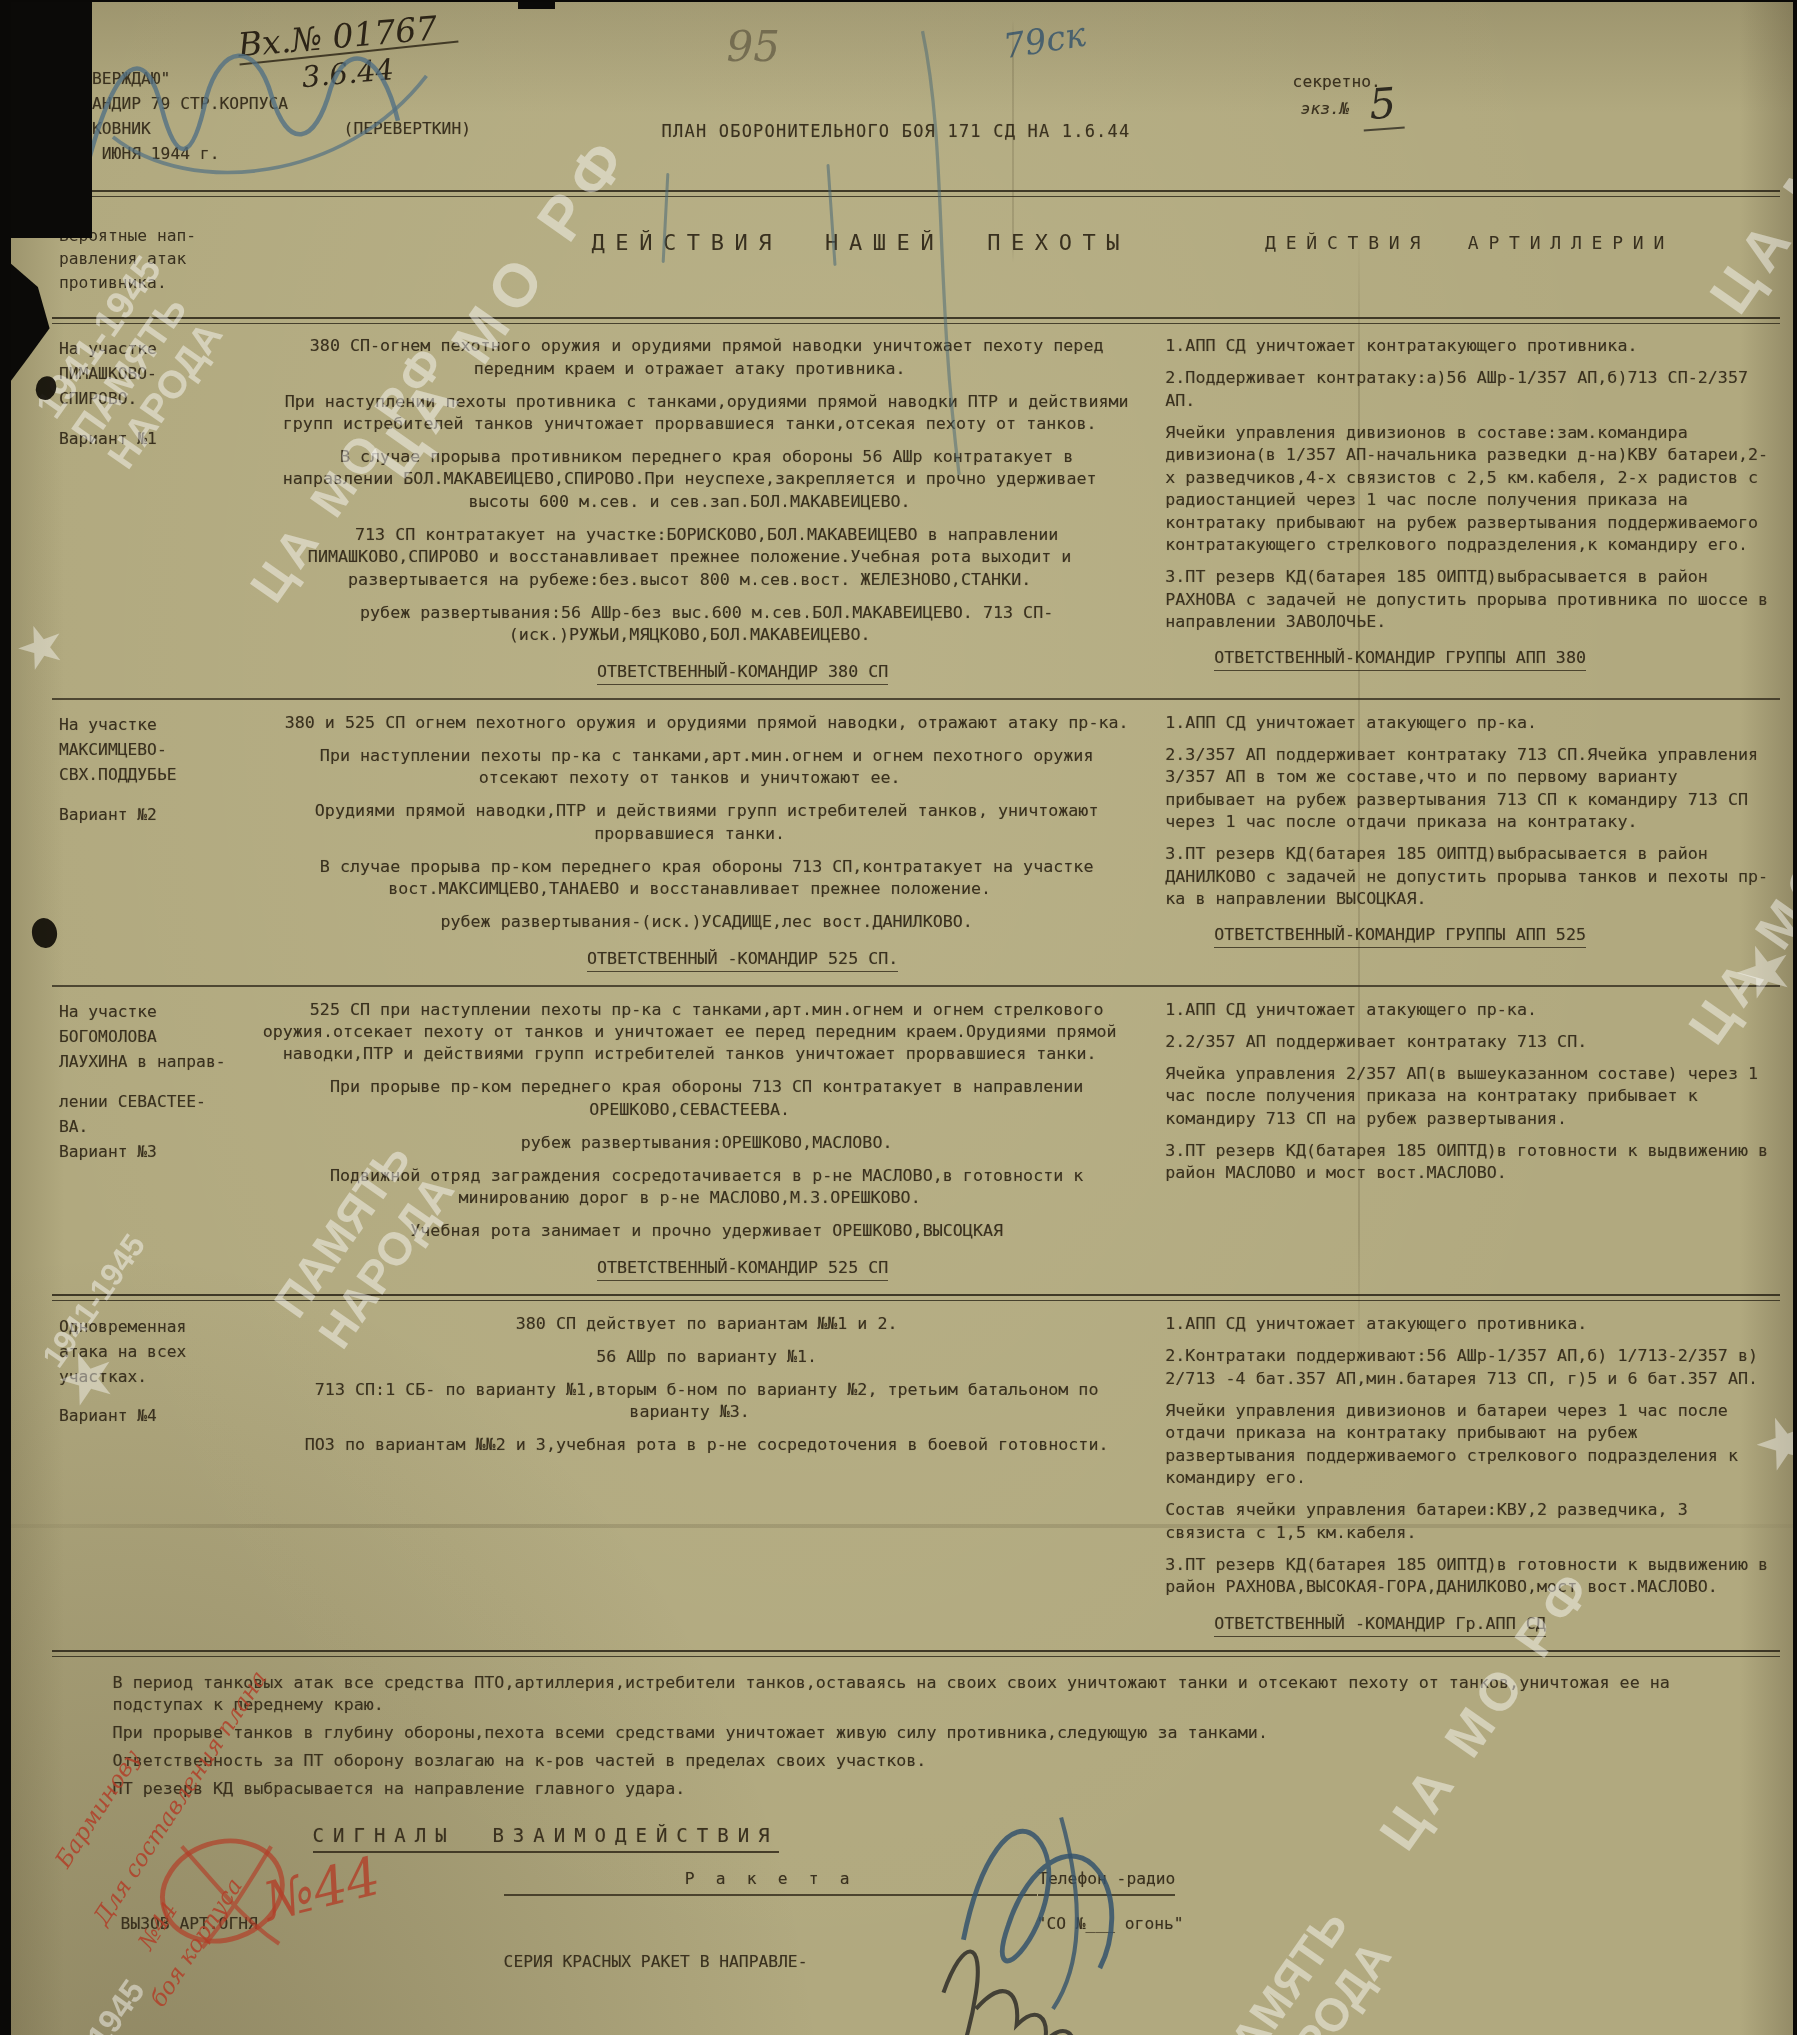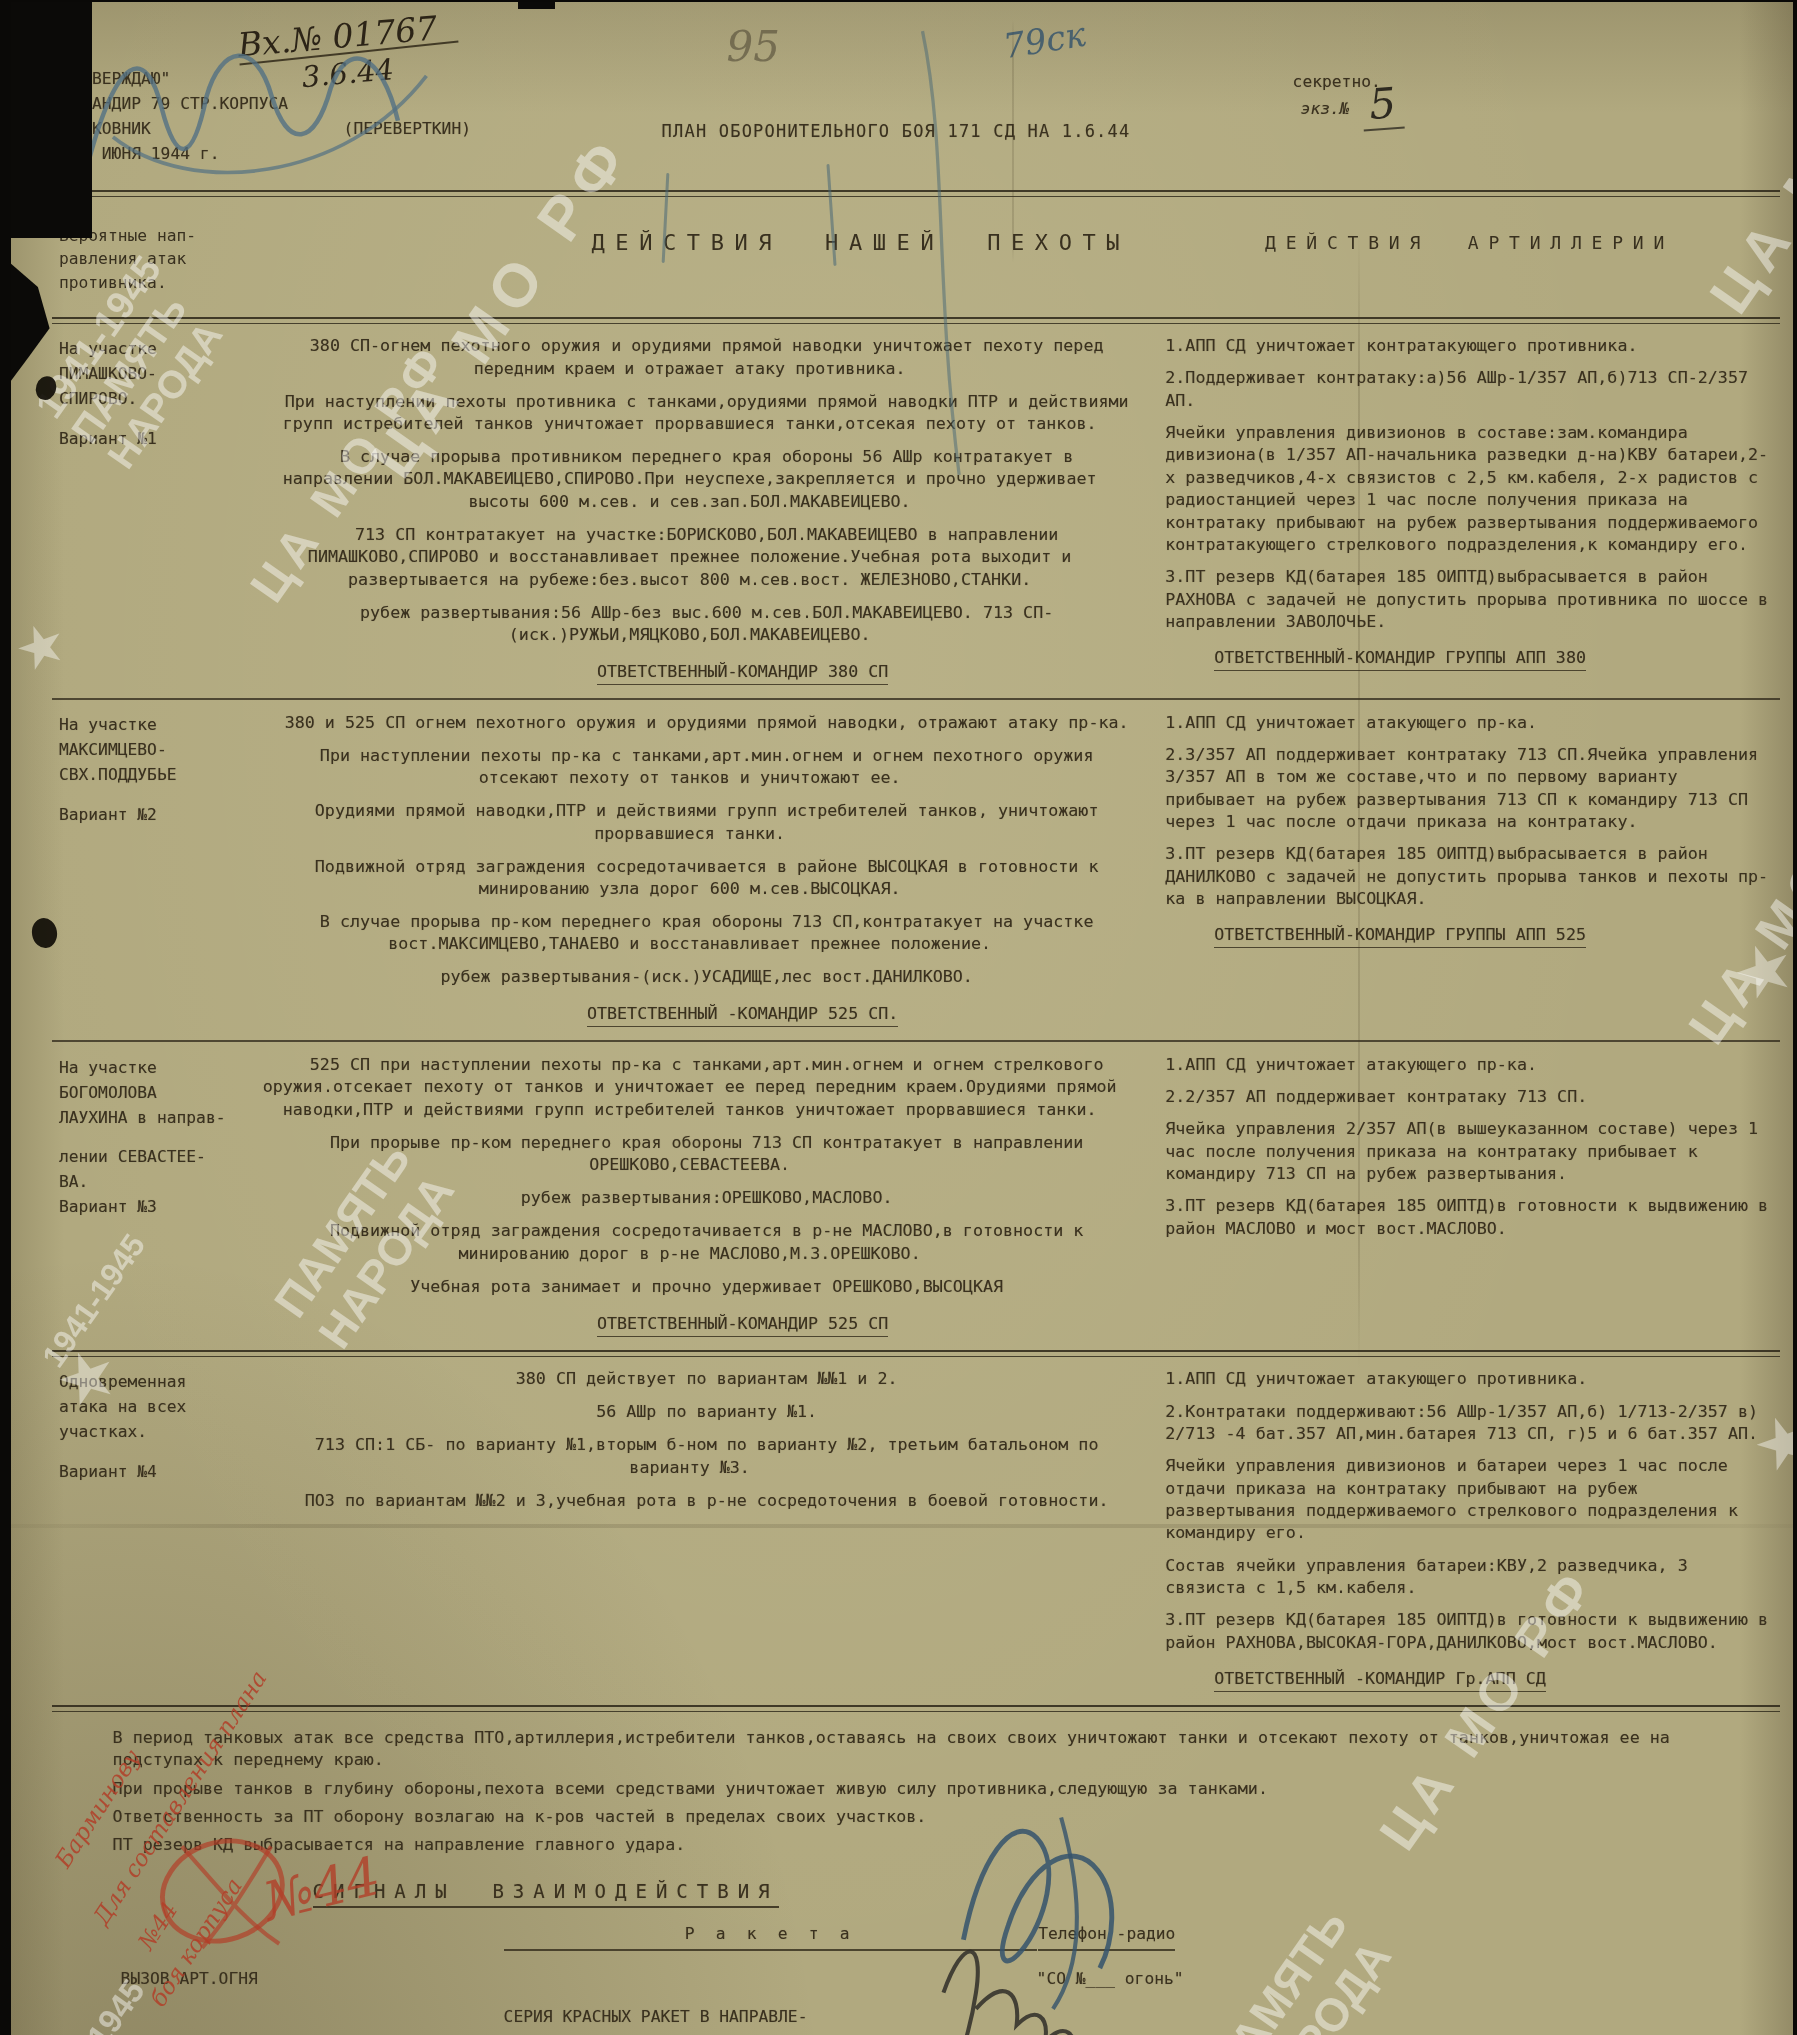--- a/index.html
+++ b/index.html
@@ -148,21 +148,20 @@
               <div class="sec-line">На участке</div>
               <div class="sec-line">МАКСИМЦЕВО-</div>
               <div class="sec-line">СВХ.ПОДДУБЬЕ</div>
               <div class="sec-line">Вариант №2</div>
             </div>
           <div class="c2 typed">
             <div>
                 <div class="para">380 и 525 СП огнем пехотного оружия и орудиями прямой наводки, отражают атаку пр-ка.</div>
                 <div class="para">При наступлении пехоты пр-ка с танками,арт.мин.огнем и огнем пехотного оружия отсекают пехоту от танков и уничтожают ее.</div>
                 <div class="para">Орудиями прямой наводки,ПТР и действиями групп истребителей танков, уничтожают прорвавшиеся танки.</div>
-                <div class="para">Подвижной отряд заграждения сосредотачивается в районе ВЫСОЦКАЯ в готовности к минированию узла дорог 600 м.сев.ВЫСОЦКАЯ.</div>
                 <div class="para">В случае прорыва пр-ком переднего края обороны 713 СП,контратакует на участке вост.МАКСИМЦЕВО,ТАНАЕВО и восстанавливает прежнее положение.</div>
                 <div class="para">рубеж развертывания-(иск.)УСАДИЩЕ,лес вост.ДАНИЛКОВО.</div>
               </div>
             <span class="resp-line">ОТВЕТСТВЕННЫЙ -КОМАНДИР 525 СП.</span>
           </div>
           <div class="c3 typed">
             <div>
                 <div class="para">1.АПП СД уничтожает атакующего пр-ка.</div>
                 <div class="para">2.3/357 АП поддерживает контратаку 713 СП.Ячейка управления 3/357 АП в том же составе,что и по первому варианту прибывает на рубеж развертывания 713 СП к командиру 713 СП через 1 час после отдачи приказа на контратаку.</div>
                 <div class="para">3.ПТ резерв КД(батарея 185 ОИПТД)выбрасывается в район ДАНИЛКОВО с задачей не допустить прорыва танков и пехоты пр-ка в направлении ВЫСОЦКАЯ.</div>

